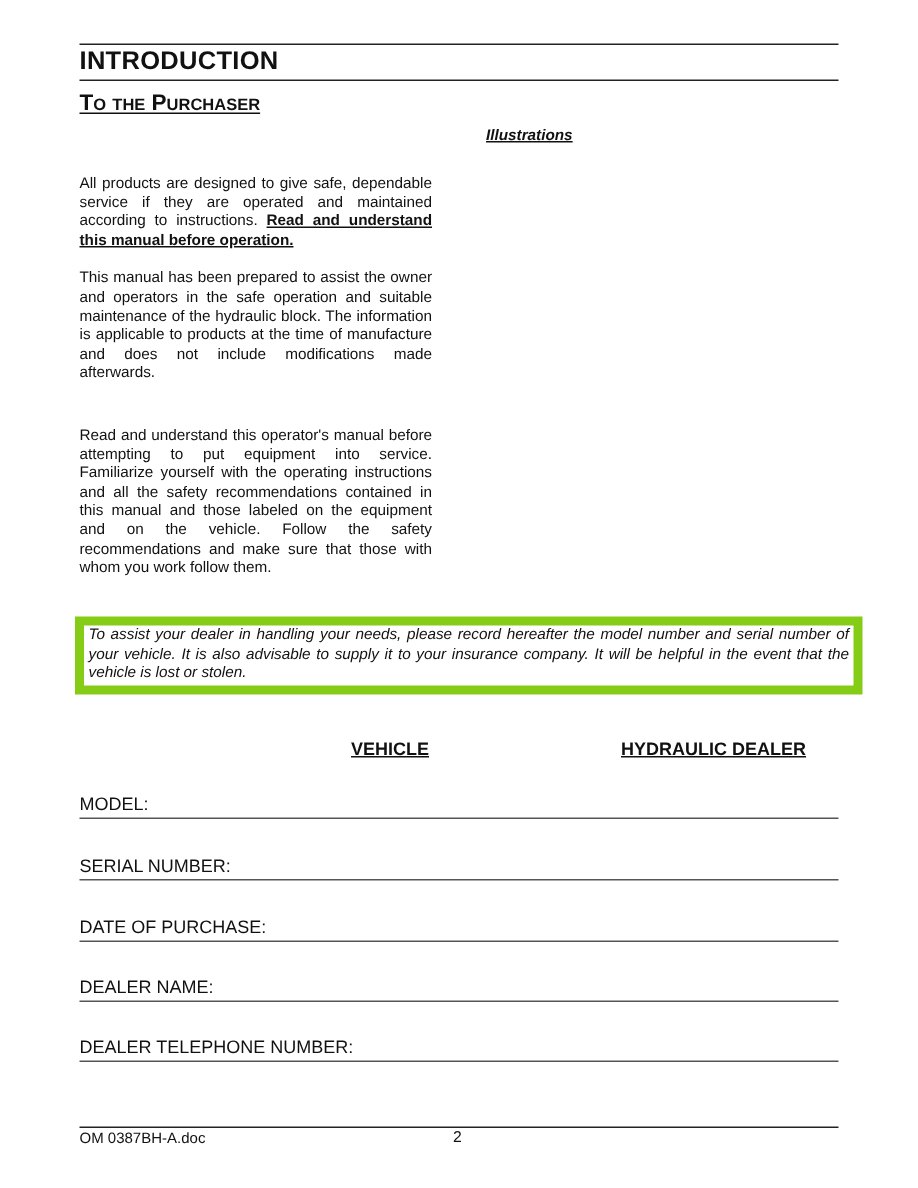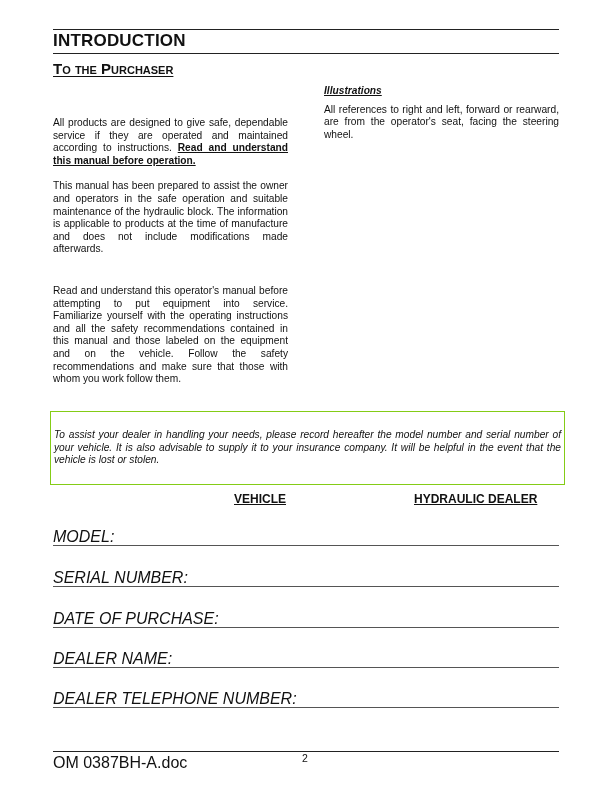--- a/index.html
+++ b/index.html
@@ -14,54 +14,53 @@
                      text-decoration: underline; text-underline-offset: 2px; font-variant: small-caps; }
   .col { position: absolute; font-size: 10.2px; line-height: 12.6px; text-align: justify; }
   #col-left { top: 85px; left: 53px; width: 235px; margin-top: 32px; }
   #col-right { top: 85px; left: 324px; width: 235px; }
   .col p { margin: 0; }
   .gap1 { margin-top: 13px !important; }
   .gap2 { margin-top: 29px !important; }
   .subhead { font-weight: bold; font-style: italic; text-decoration: underline; margin: 0 0 6px 0 !important; }
   .strong-ul { font-weight: bold; text-decoration: underline; }
   .after-para { margin-bottom: 5px !important; }
-  #notice-box { position: absolute; top: 411px; left: 50px; width: 507px; border: 1px solid #84cc16;
-                padding: 17px 3px; font-size: 10.2px; line-height: 12.6px; font-style: italic; text-align: justify; }
+  #notice-box { position: absolute; top: 411px; left: 50px; width: 507px; border: 6px solid #84cc16;
+                padding: 1px 3px; font-size: 10.2px; line-height: 12.6px; font-style: italic; text-align: justify; }
   .col-head { position: absolute; top: 492px; font-weight: bold; font-size: 12px; text-decoration: underline; }
   #col-head-vehicle { left: 234px; }
   #col-head-hydraulic { left: 414px; }
   .form-row { position: absolute; left: 53px; width: 506px; height: 16px; border-bottom: 1px solid #555;
-              font-size: 16px; line-height: 15px; font-style: italic; }
+              font-size: 12px; line-height: 15px; }
   #row-model { top: 529px; }
   #row-serial { top: 570px; }
   #row-date { top: 611px; }
   #row-dealer-name { top: 651px; }
   #row-dealer-phone { top: 691px; }
   #footer-rule { position: absolute; top: 751px; left: 53px; width: 506px; border-top: 1.5px solid #222; }
-  #footer-doc { position: absolute; top: 754px; left: 53px; font-size: 16px; }
+  #footer-doc { position: absolute; top: 754px; left: 53px; font-size: 10px; }
   #footer-page { position: absolute; top: 752px; left: 302px; font-size: 10.5px; }
 </style>
 </head>
 <body>
 
 <div id="rule-top" class="rule"></div>
 <div id="page-title">INTRODUCTION</div>
 <div id="rule-bottom" class="rule"></div>
 
 <div id="section-heading">To the Purchaser</div>
 
 <div id="col-left" class="col">
   <p><span>All products are designed to give safe, dependable service if they are operated and maintained according to instructions. </span><span class="strong-ul">Read and understand this manual before operation.</span></p>
   <p class="gap1">This manual has been prepared to assist the owner and operators in the safe operation and suitable maintenance of the hydraulic block. The information is applicable to products at the time of manufacture and does not include modifications made afterwards.</p>
   <p class="gap2">Read and understand this operator's manual before attempting to put equipment into service. Familiarize yourself with the operating instructions and all the safety recommendations contained in this manual and those labeled on the equipment and on the vehicle.  Follow the safety recommendations and make sure that those with whom you work follow them.</p>
 </div>
 
 <div id="col-right" class="col">
   <p class="subhead">Illustrations</p>
-  <p>All references to right and left, forward or rearward, are from the operator's seat, facing the steering wheel.</p>
 </div>
 
 <div id="notice-box">To assist your dealer in handling your needs, please record hereafter the model number and serial number of your vehicle.  It is also advisable to supply it to your insurance company.  It will be helpful in the event that the vehicle is lost or stolen.</div>
 
 <div id="col-head-vehicle" class="col-head">VEHICLE</div>
 <div id="col-head-hydraulic" class="col-head">HYDRAULIC DEALER</div>
 
 <div id="row-model" class="form-row">
   <span>MODEL:</span>
 </div>

